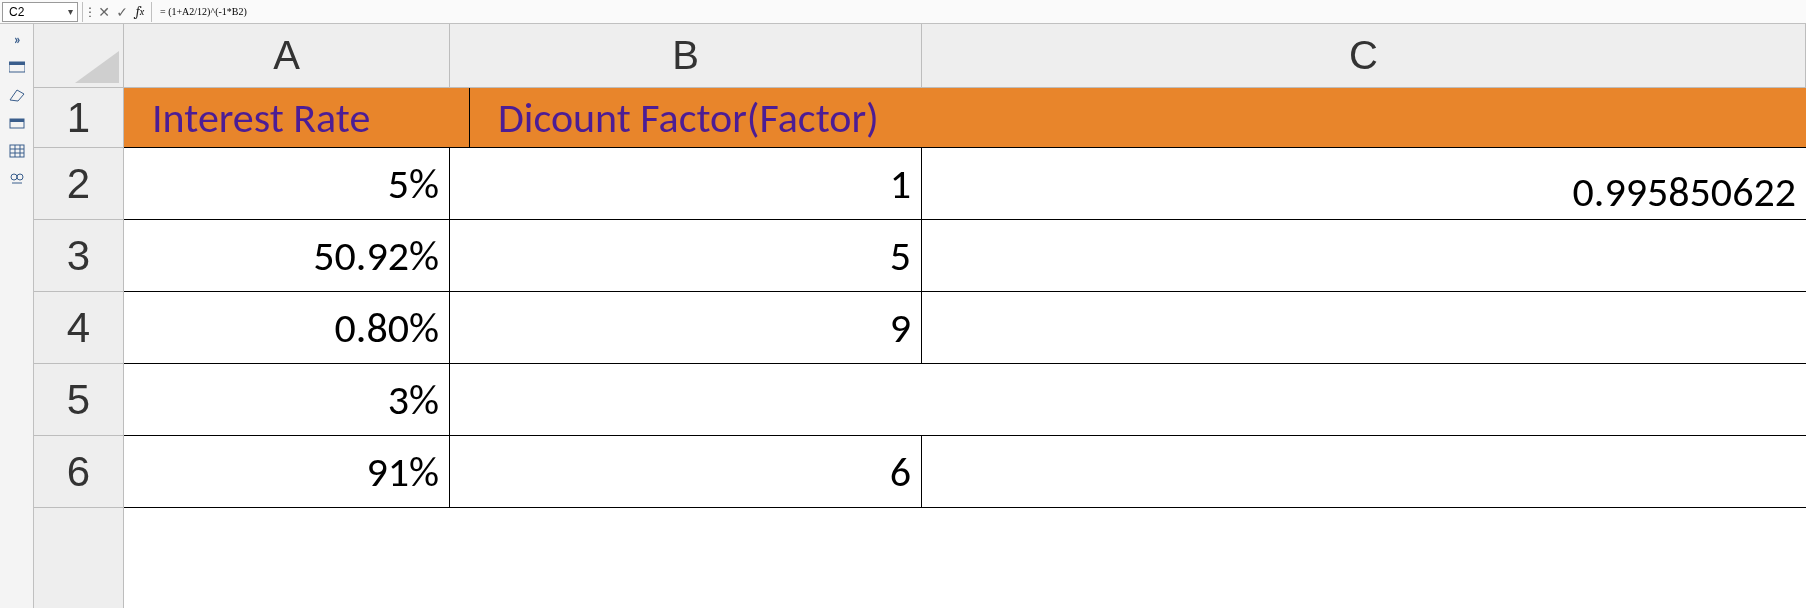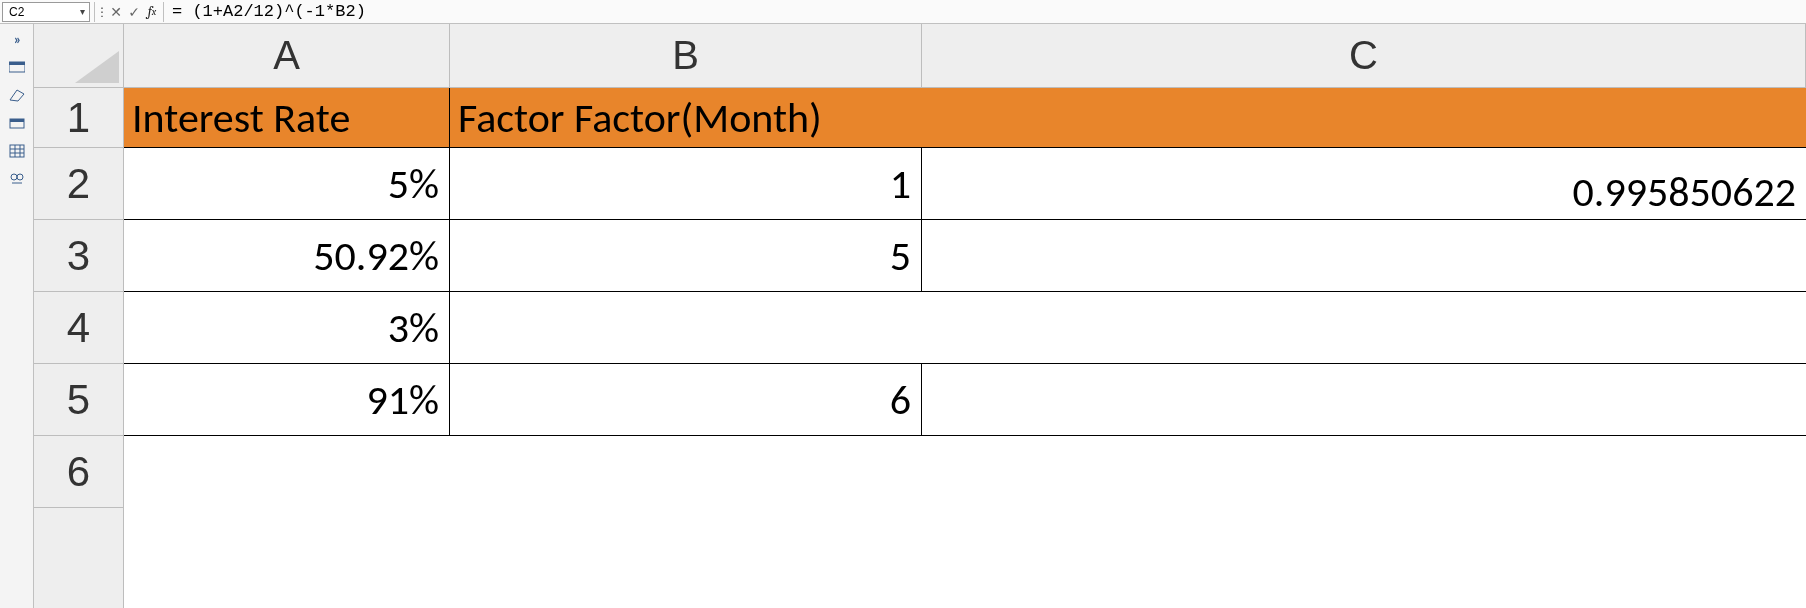--- a/index.html
+++ b/index.html
@@ -19,21 +19,21 @@
     top: 0; left: 0; right: 0;
     height: 24px;
     border-bottom: 1px solid #c0c0c0;
     background: #fafafa;
     display: flex;
     align-items: center;
     font-size: 12px;
     font-family: "Segoe UI", Arial, sans-serif;
   }
   .name-box {
-    width: 88px;
+    width: 76px;
     height: 20px;
     margin: 1px 2px;
     border: 1px solid #9a9a9a;
     background: #fff;
     display: flex;
     align-items: center;
     justify-content: space-between;
     padding: 0 4px 0 6px;
     font-size: 12px;
   }
@@ -68,22 +68,22 @@
   .fb-sep2 {
     width: 1px; height: 20px; background: #c0c0c0;
     margin: 0 2px;
   }
   .formula-input {
     flex: 1;
     height: 20px;
     border: 0;
     outline: 0;
     background: transparent;
-    font-size: 17px;
-    font-family: Liberation Mono, monospace;
+    font-size: 10px;
+    font-family: Liberation Serif, serif;
     padding-left: 6px;
   }
 
   
   .sidebar {
     position: absolute;
     top: 24px; left: 0; bottom: 0;
     width: 34px;
     border-right: 1px solid #c0c0c0;
     background: #f4f4f4;
@@ -189,23 +189,24 @@
     padding: 0 10px;
     color: #000;
   }
   .gcell.a { width: 326px; justify-content: flex-end; }
   .gcell.b { width: 472px; justify-content: flex-end; }
   .gcell.c { flex: 1; justify-content: flex-end; }
   .grow.header-row .gcell {
     justify-content: flex-start;
     font-size: 42px;
     font-weight: 400;
-    color: #000000;
+    color: #4c1d95;
     border-right: 1px solid #000;
     padding-left: 8px;
+    margin-left: 20px;
   }
   .grow.header-row .gcell.c { border-right: 0; }
 
   
   .grid { border-top: 0; }
   .grow:first-child { border-top: 0; }
   .grow.header-row .gcell.a,
   .grow.header-row .gcell.b { border-right-color:#000; }
   .grow.header-row { border-bottom-color:#000; }
   
@@ -284,33 +285,38 @@
     <div class="row-h">2</div>
     <div class="row-h">3</div>
     <div class="row-h">4</div>
     <div class="row-h">5</div>
     <div class="row-h">6</div>
   </div>
 
   <div class="grid">
     <div class="grow header-row">
       <div class="gcell a">Interest Rate</div>
-      <div class="gcell c">Factor Factor(Month)</div>
+      <div class="gcell c">Dicount Factor(Factor)</div>
     </div>
     <div class="grow">
       <div class="gcell a">5%</div>
       <div class="gcell b">1</div>
       <div class="gcell c">0.995850622</div>
     </div>
     <div class="grow">
       <div class="gcell a">50.92%</div>
       <div class="gcell b">5</div>
       <div class="gcell c"></div>
     </div>
     <div class="grow">
+      <div class="gcell a">0.80%</div>
+      <div class="gcell b">9</div>
+      <div class="gcell c"></div>
+    </div>
+    <div class="grow">
       <div class="gcell a">3%</div>
       <div class="gcell c"></div>
     </div>
     <div class="grow">
       <div class="gcell a">91%</div>
       <div class="gcell b">6</div>
       <div class="gcell c"></div>
     </div>
   </div>
 </div>

